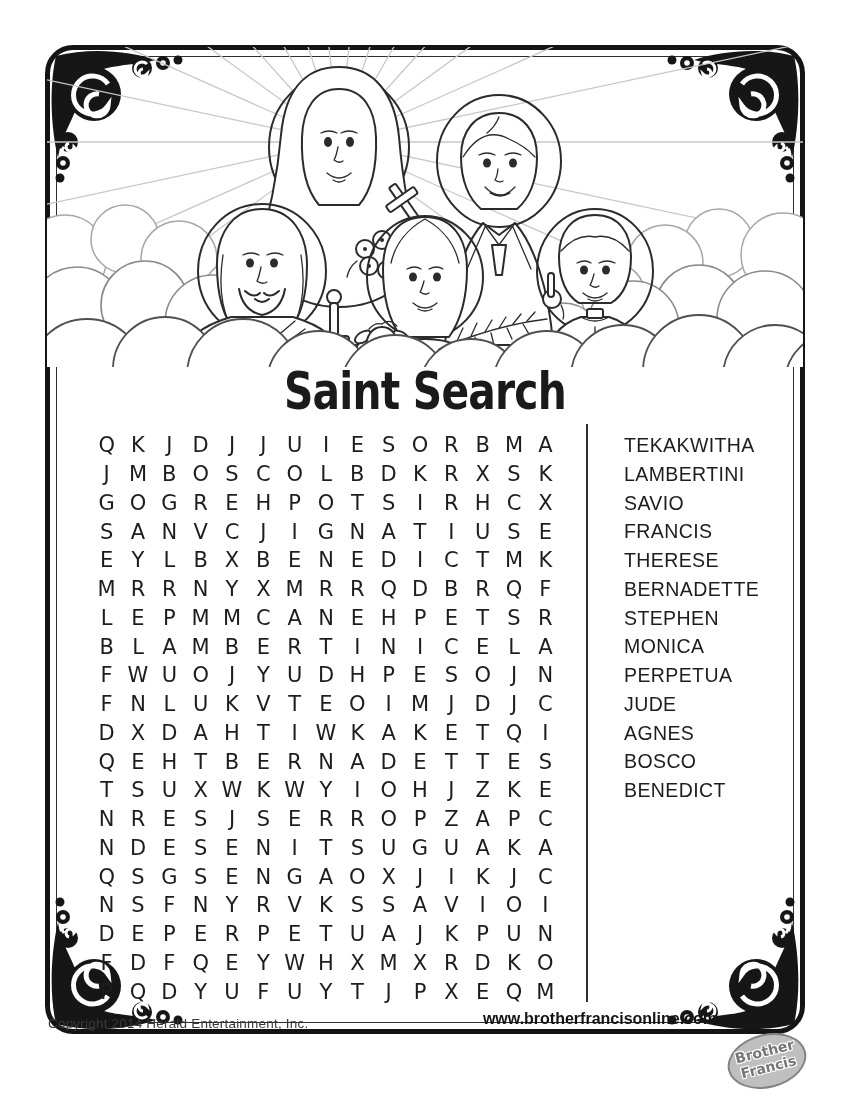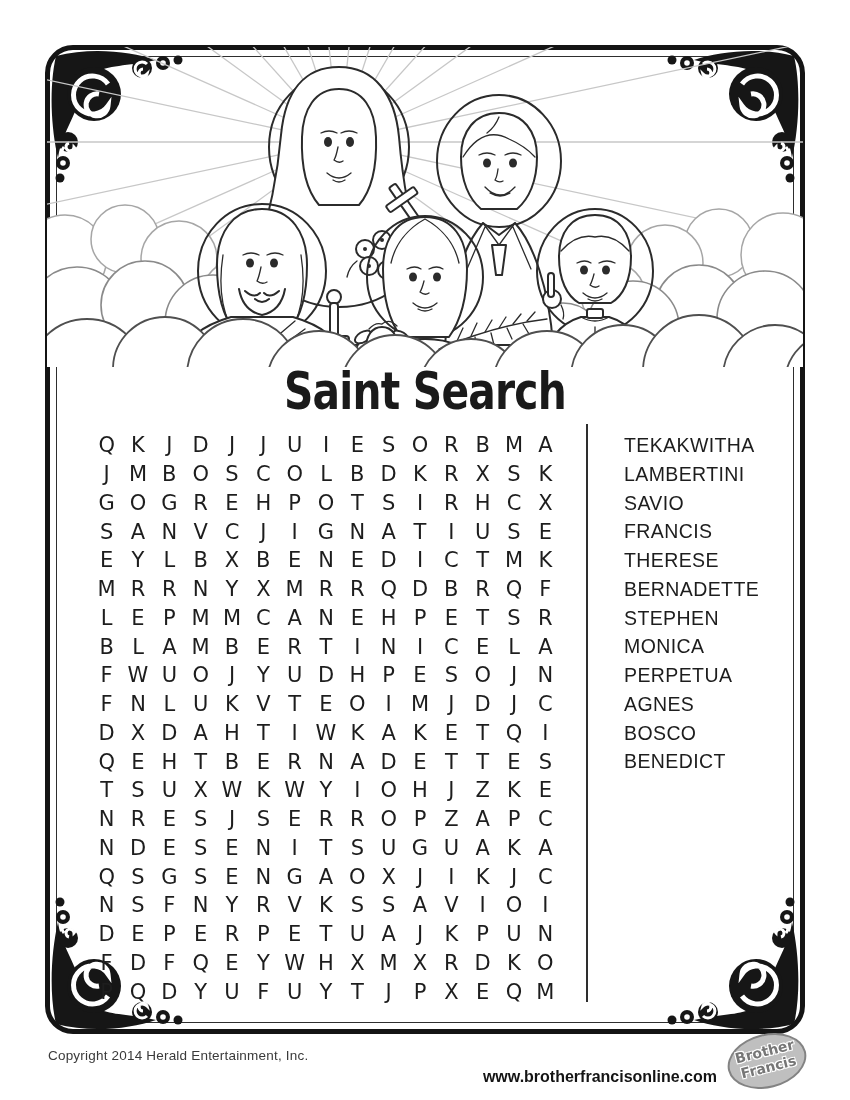--- a/index.html
+++ b/index.html
@@ -16,22 +16,22 @@
        font-family:"DejaVu Sans",sans-serif;font-size:51px;font-weight:bold;
        letter-spacing:-1px;transform:scaleX(.8);color:#1a1a1a;}
   .grid{position:absolute;left:91px;top:431px;width:470px;height:575px;display:grid;
        grid-template-columns:repeat(15,1fr);grid-template-rows:repeat(20,1fr);
        font-family:"DejaVu Sans",sans-serif;font-size:21px;color:#1d1d1d;}
   .cell{display:flex;align-items:center;justify-content:center;}
   .divider{position:absolute;left:586px;top:424px;width:2.2px;height:578px;background:#2e2e2e;}
   .words{position:absolute;left:624px;top:431px;height:575px;display:flex;flex-direction:column;
        font-family:Liberation Sans, sans-serif;font-size:19.5px;letter-spacing:.4px;color:#1d1d1d;}
   .word{height:28.75px;line-height:28.75px;white-space:nowrap;}
-  .copyright{position:absolute;left:48px;top:1048px;font-size:13.5px;color:#3a3a3a;letter-spacing:.2px;}
-  .website{position:absolute;right:133px;top:1068px;font-size:16px;font-weight:bold;color:#141414;}
+  .copyright{position:absolute;left:48px;top:1016px;font-size:13.5px;color:#3a3a3a;letter-spacing:.2px;}
+  .website{position:absolute;right:133px;top:1010px;font-size:16px;font-weight:bold;color:#141414;}
   .logo{position:absolute;left:727px;top:1034px;width:80px;height:54px;transform:rotate(-14deg);}
   .logo .oval{position:absolute;left:0;top:0;right:0;bottom:0;border-radius:50%;
        background:#bfbfbf;border:2.5px solid #838383;box-sizing:border-box;}
   .logo span{position:relative;display:block;text-align:center;
        font-family:"DejaVu Sans",sans-serif;font-weight:bold;font-size:14px;line-height:1.12;color:#767676;
        text-shadow:-1px -1px 0 #fff,1px -1px 0 #fff,-1px 1px 0 #fff,1px 1px 0 #fff;}
   .logo .l1{margin-top:10px;}
   
   .fig{fill:#ffffff;stroke:#2b2b2b;stroke-width:2;stroke-linecap:round;stroke-linejoin:round;}
   .ln{fill:none;stroke:#2b2b2b;stroke-width:2;stroke-linecap:round;stroke-linejoin:round;}
@@ -561,20 +561,21 @@
 <div class="words">
     <div class="word">TEKAKWITHA</div>
     <div class="word">LAMBERTINI</div>
     <div class="word">SAVIO</div>
     <div class="word">FRANCIS</div>
     <div class="word">THERESE</div>
     <div class="word">BERNADETTE</div>
     <div class="word">STEPHEN</div>
     <div class="word">MONICA</div>
     <div class="word">PERPETUA</div>
+    <div class="word">JUDE</div>
     <div class="word">AGNES</div>
     <div class="word">BOSCO</div>
     <div class="word">BENEDICT</div>
   </div>
 
 <div class="copyright">Copyright 2014 Herald Entertainment, Inc.</div>
 <div class="website">www.brotherfrancisonline.com</div>
 <div class="logo">
   <div class="oval"></div>
   <span class="l1">Brother</span>

